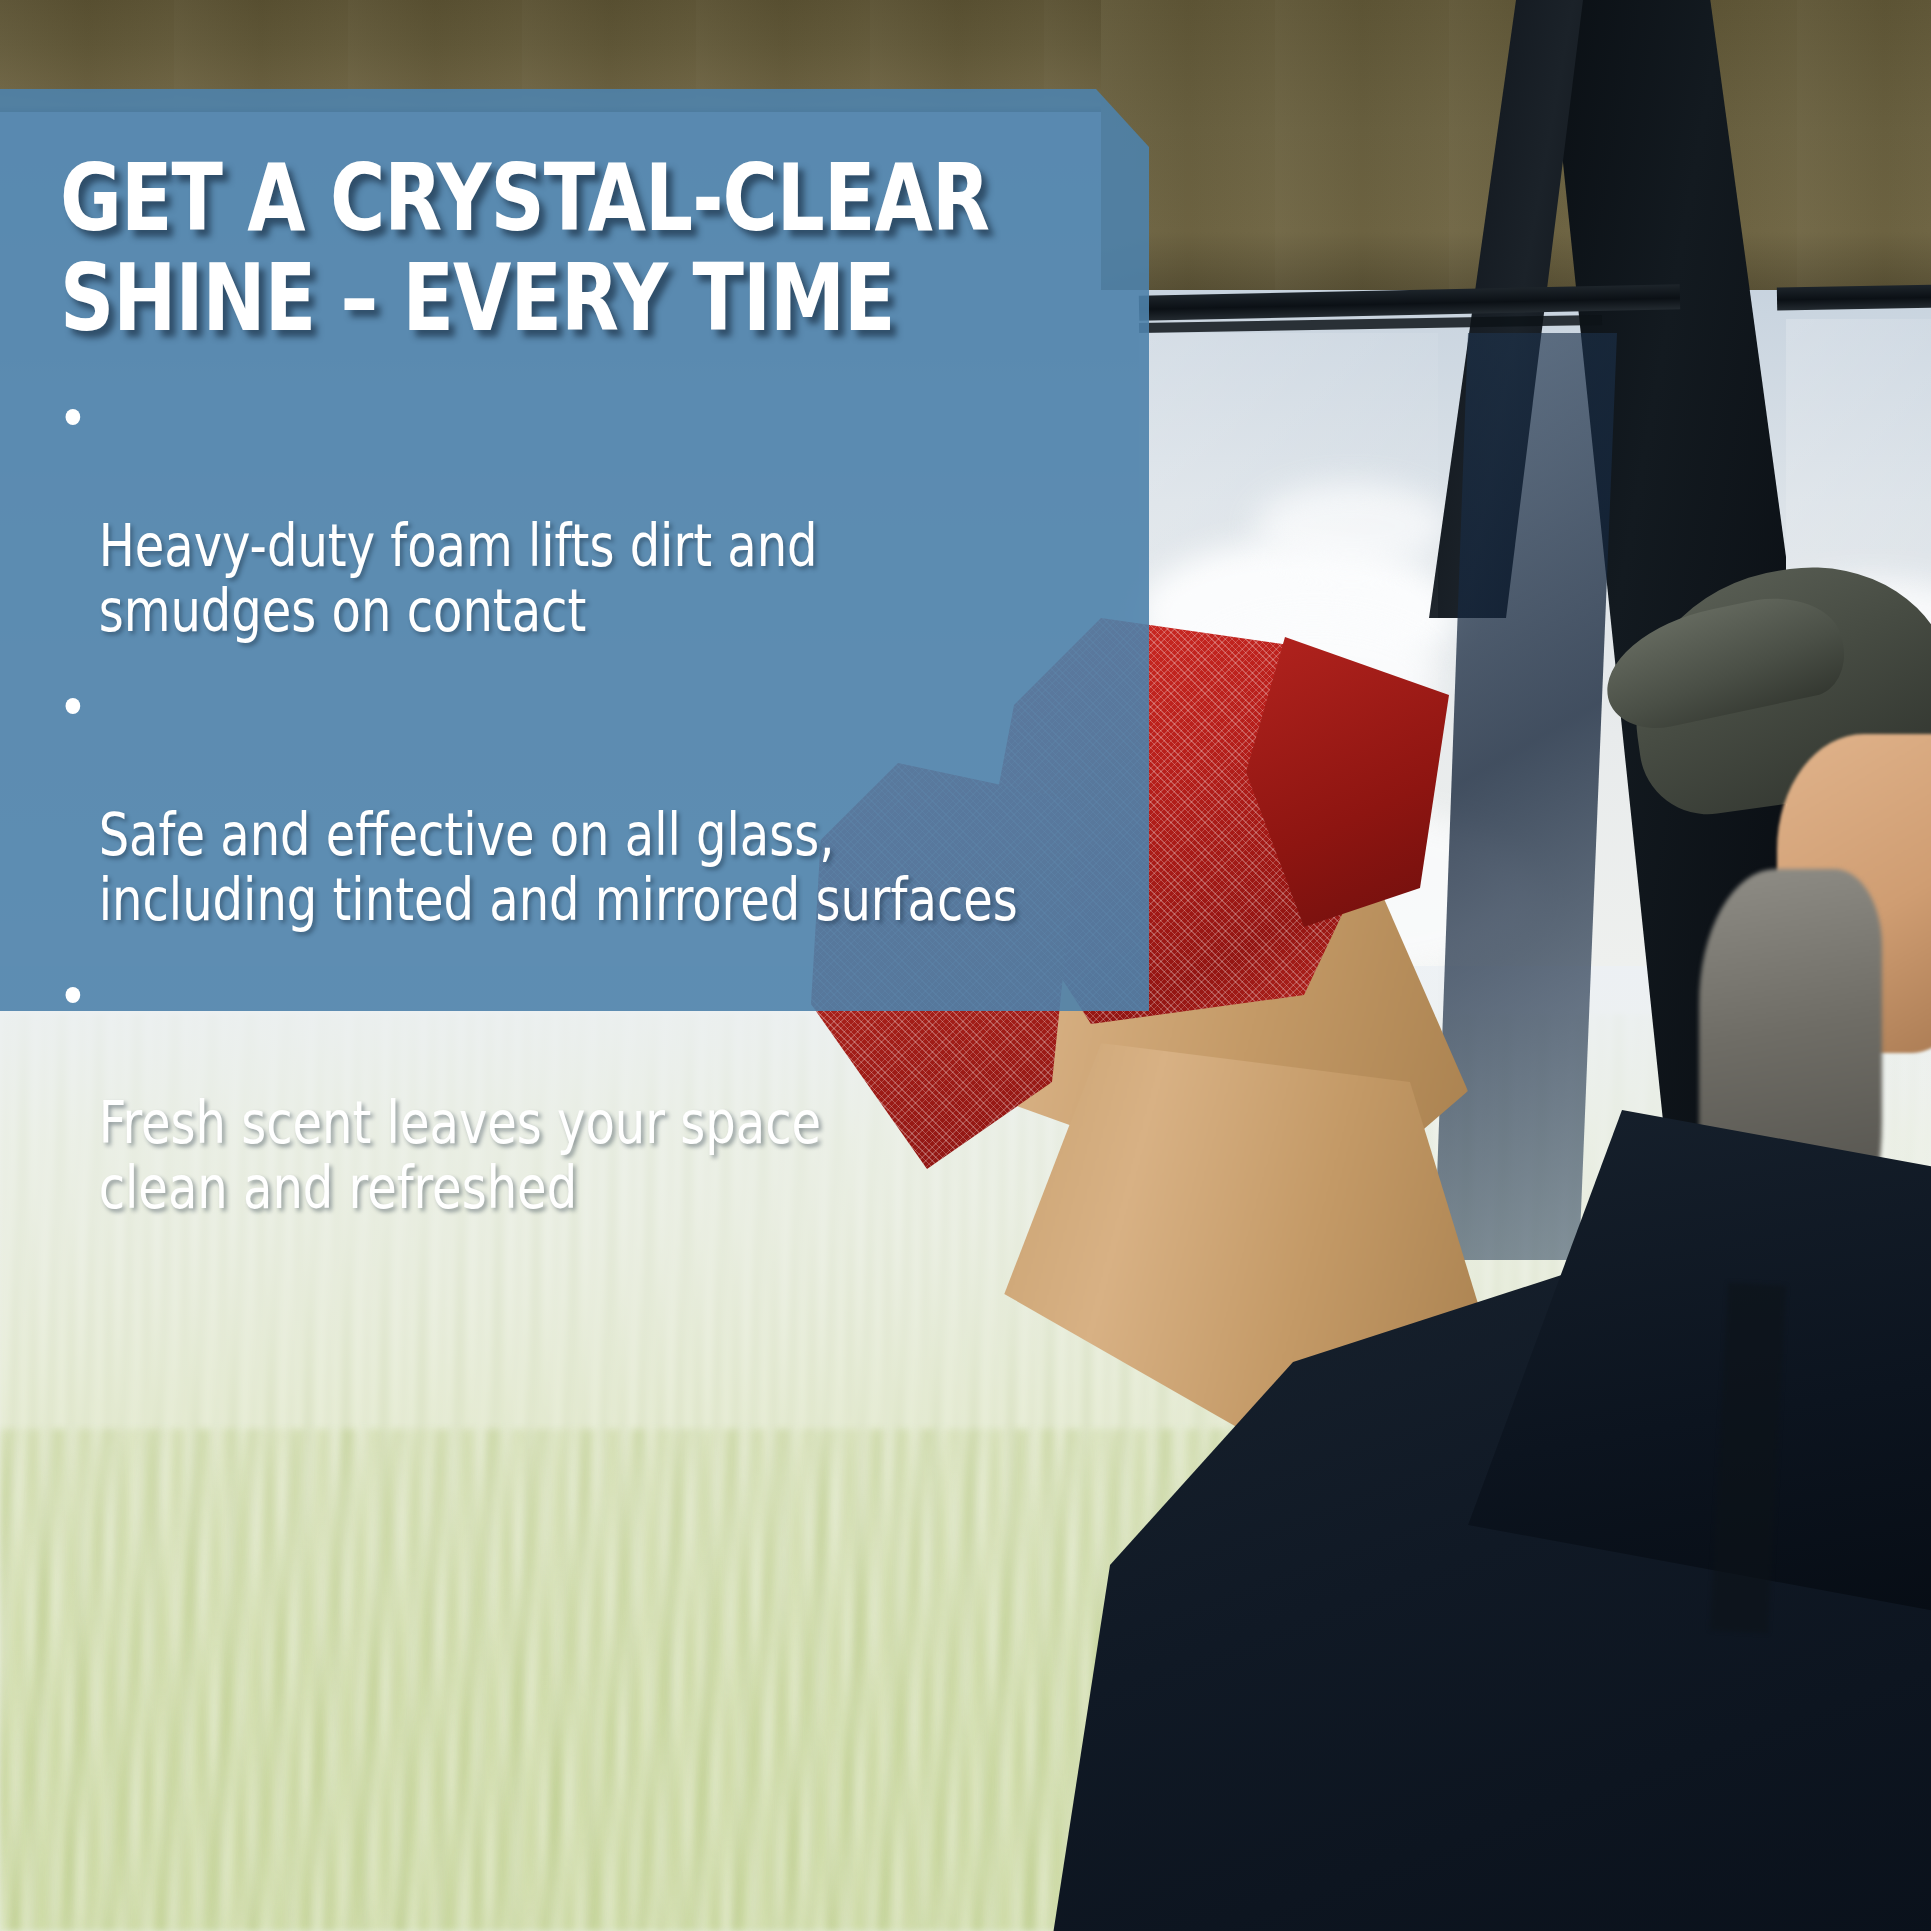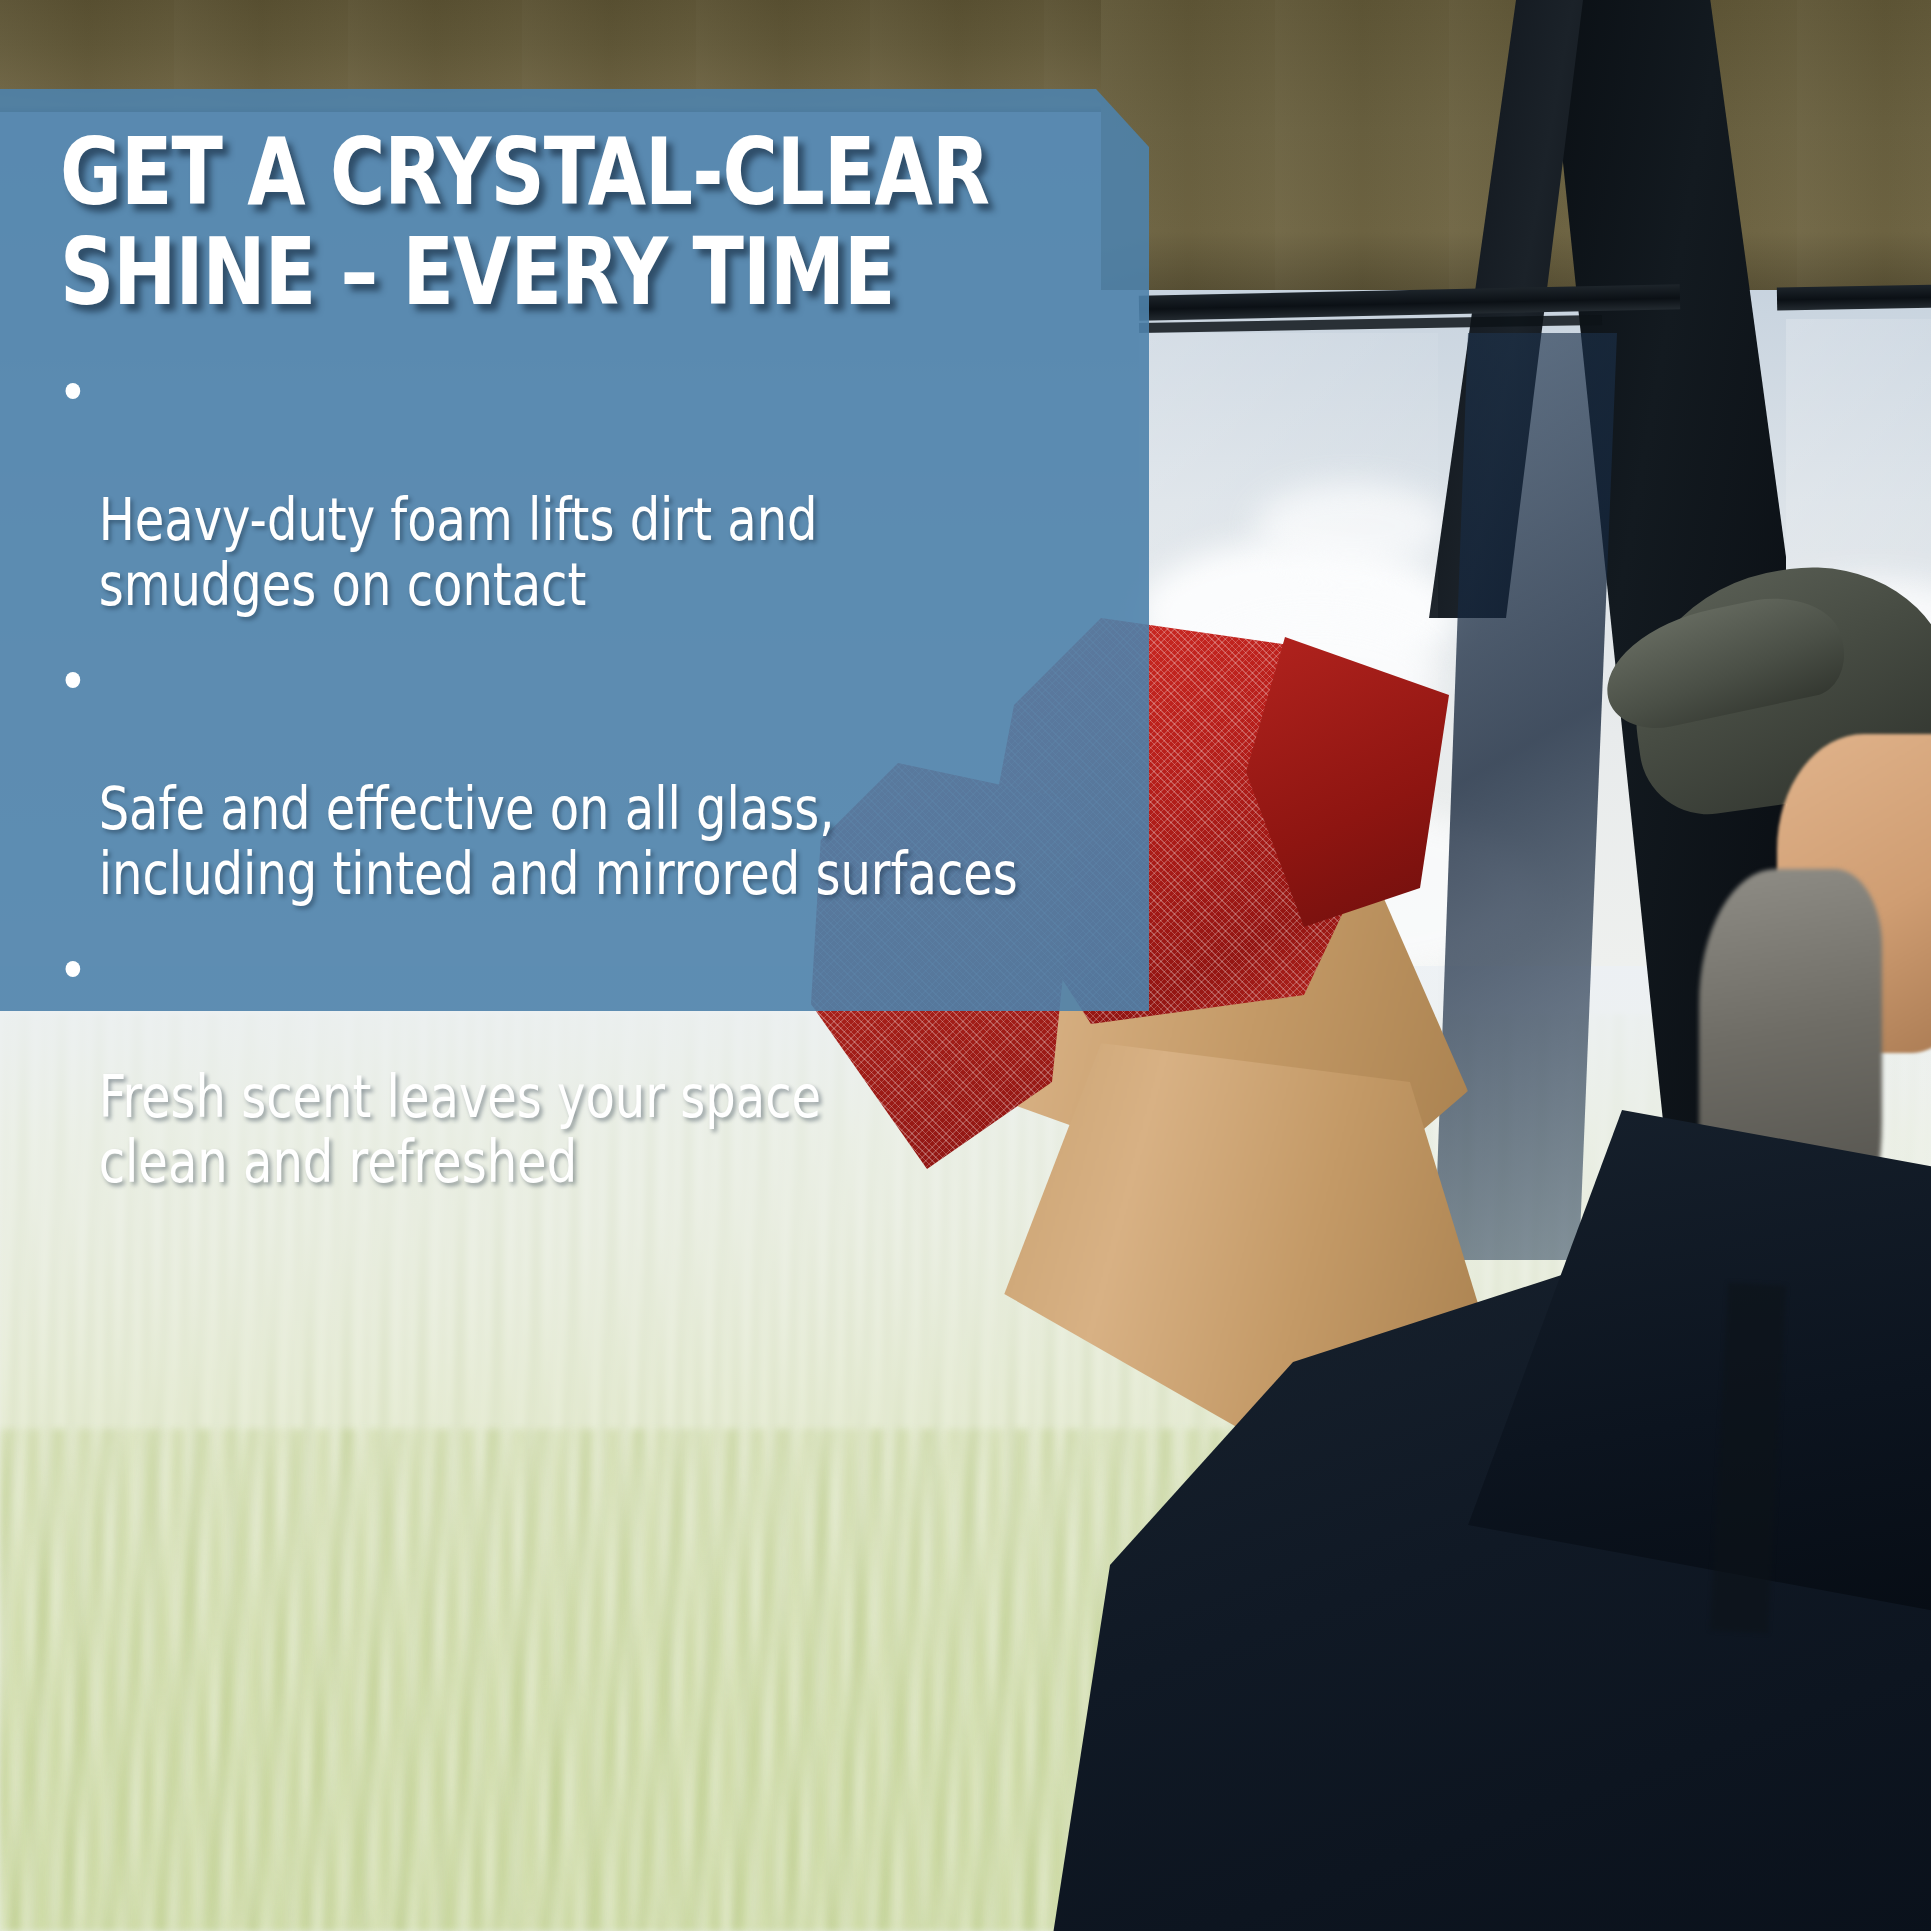--- a/index.html
+++ b/index.html
@@ -154,21 +154,21 @@
     position:absolute;
     left:0; top:89px;
     width:1149px; height:922px;
     background:#4e82ab;
     opacity:0.90;
     clip-path:polygon(0 0, 1096px 0, 1149px 58px, 1149px 922px, 0 922px);
   }
 
   .panel-content{
     position:absolute;
-    left:0; top:74px;
+    left:0; top:100px;
     width:1149px; height:1048px;
     padding:48px 0 0 60px;
   }
 
   .headline{
     margin:0;
     font-family:"Liberation Sans Narrow","DejaVu Sans Condensed","Liberation Sans", sans-serif;
     font-weight:bold;
     font-size:93px;
     line-height:1.08;

